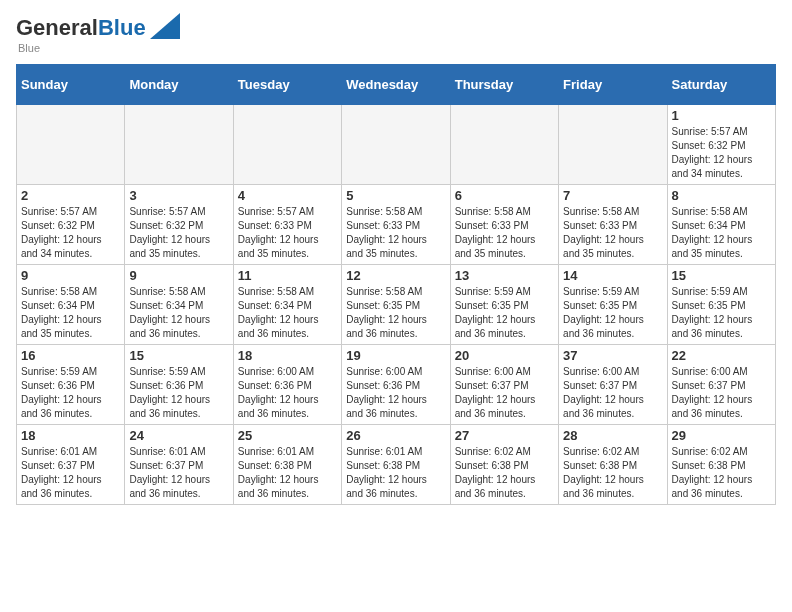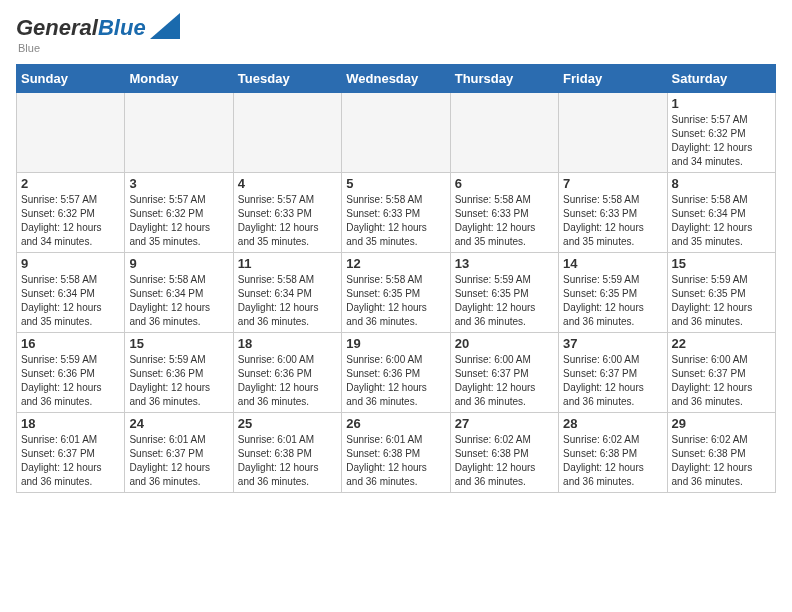--- a/index.html
+++ b/index.html
@@ -42,21 +42,21 @@
     .calendar {
       width: 100%;
       border-collapse: collapse;
       border: 1px solid #ccc;
     }
     .calendar th {
       background: #2b6cb0;
       color: #fff;
       font-size: 13px;
       font-weight: bold;
-      padding: 6px 4px;
+      padding: 12px 4px;
       text-align: left;
       border: 1px solid #2b6cb0;
     }
     .calendar td {
       vertical-align: top;
       border: 1px solid #ccc;
       padding: 3px 4px;
       width: calc(100% / 7);
       min-height: 80px;
       background: #fff;
@@ -78,21 +78,21 @@
     }
     .week-row td {
       height: 80px;
     }
   </style>
 </head>
 <body>
 
 <div class="header-area">
   <div class="logo">
-    <div style="display:flex; align-items:center;font-style:italic;">
+    <div style="display:flex; align-items:center;">
       <span class="logo-text"><span style="color:#333;">General</span><span style="color:#1a6aad;">Blue</span></span>
       <svg width="30" height="26" viewBox="0 0 30 26" style="margin-left:4px; margin-top:-4px;">
         <polygon points="0,26 30,0 30,26" fill="#1a6aad"></polygon>
       </svg>
     </div>
     <div style="font-size:11px; color:#888; margin-top:2px; margin-left:2px;">Blue</div>
   </div>
   <div class="title-area">
     <div class="month-title"></div>
     <div class="location"></div>

